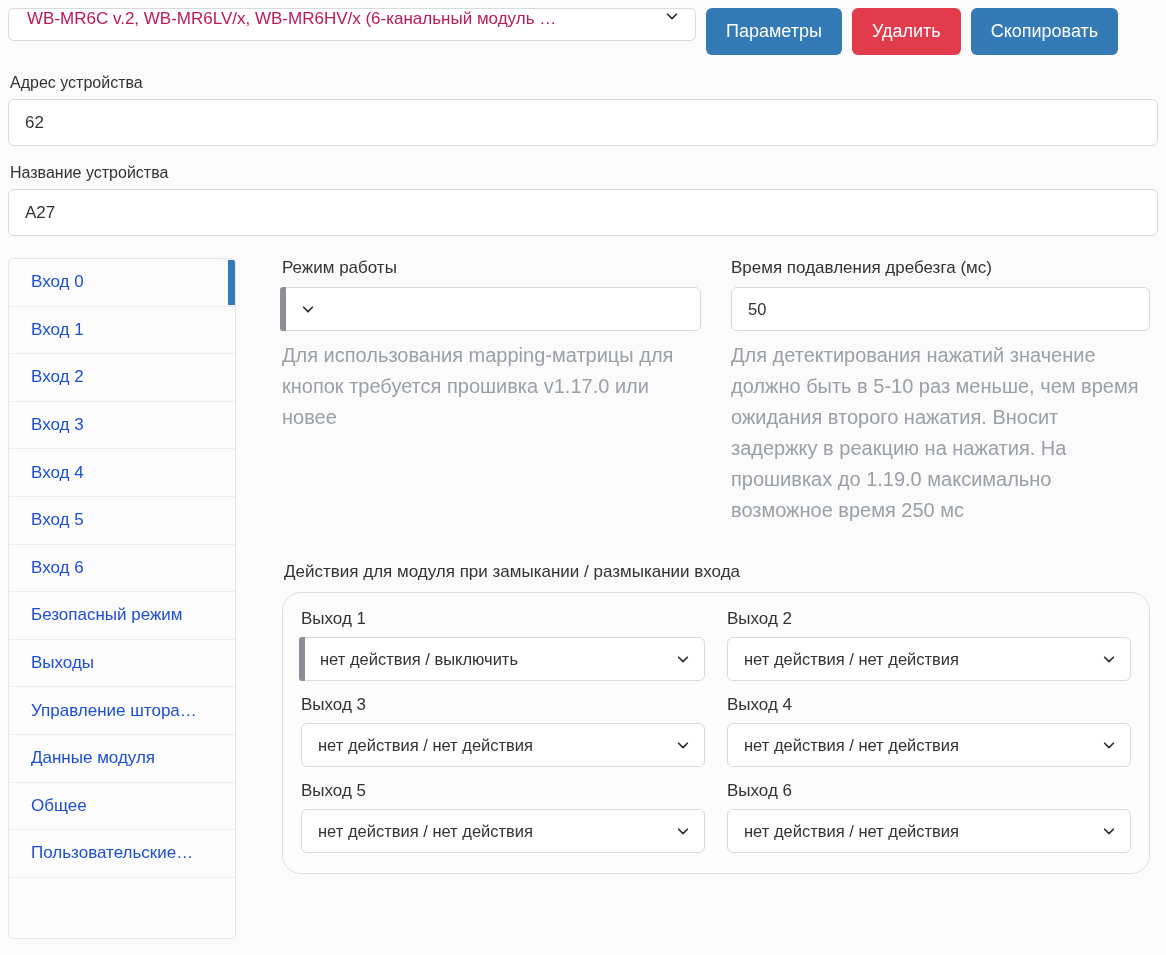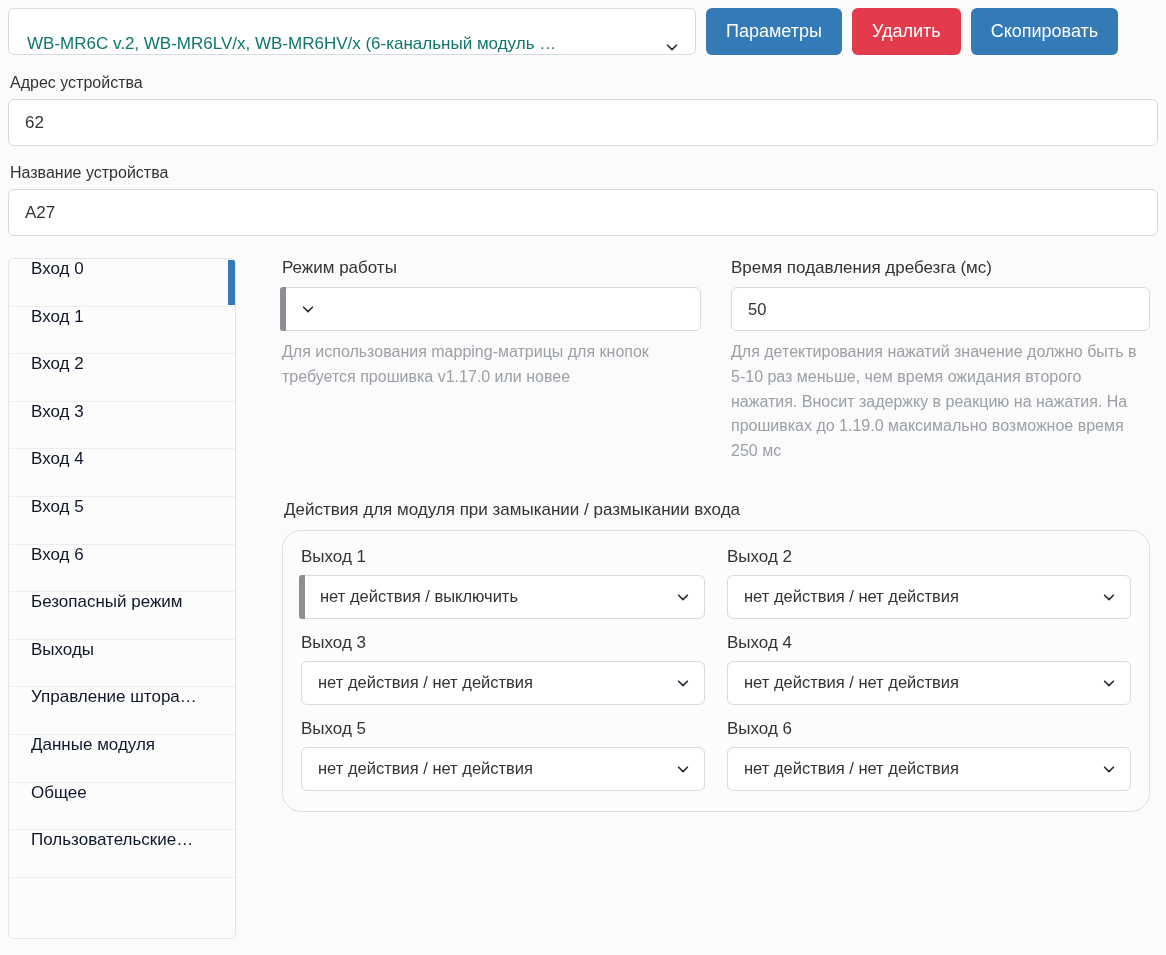--- a/index.html
+++ b/index.html
@@ -26,30 +26,30 @@
   
   .topbar {
     display: flex;
     align-items: flex-start;
     gap: 10px;
     height: 48px;
   }
   .device-select {
     position: relative;
     flex: 0 0 688px;
-    height: 47px;
+    height: 33px;
     box-sizing: border-box;
     background: #fff;
     border: 1px solid #d6dbe0;
     border-radius: 6px;
     display: flex;
-    align-items: flex-end;
+    align-items: flex-start;
     padding: 0 16px 0 18px;
     font-size: 17px;
-    color: #0f766e;
+    color: #be185d;
     white-space: nowrap;
     overflow: hidden;
   }
   .device-select .sel-text {
     flex: 1 1 auto;
     overflow: hidden;
     text-overflow: ellipsis;
     white-space: nowrap;
     padding-right: 12px;
   }
@@ -111,24 +111,24 @@
     box-sizing: border-box;
     border: 1px solid #e2e6ea;
     border-radius: 5px;
     background: #fcfcfd;
     overflow: hidden;
   }
   .side-item {
     position: relative;
     height: 46.6px;
     display: flex;
-    align-items: flex-start;
+    align-items: center;
     padding: 0 14px 0 22px;
     font-size: 17px;
-    color: #0f172a;
+    color: #1d4ed8;
     border-bottom: 1px solid #eceef0;
     background: #fcfcfd;
     cursor: pointer;
     white-space: nowrap;
     overflow: hidden;
   }
   .side-item:last-child { border-bottom: none; }
   .side-item .side-label {
     overflow: hidden;
     text-overflow: ellipsis;
@@ -156,21 +156,21 @@
     gap: 30px;
   }
   .col { flex: 1 1 0; min-width: 0; }
 
   .sub-label {
     font-size: 17px;
     color: #333;
     margin-bottom: 9px;
   }
   .help {
-    font-size: 16px;
+    font-size: 20px;
     line-height: 1.55;
     color: #9aa0a6;
     margin-top: 9px;
   }
 
   .ctrl {
     position: relative;
     box-sizing: border-box;
     width: 100%;
     height: 44px;

